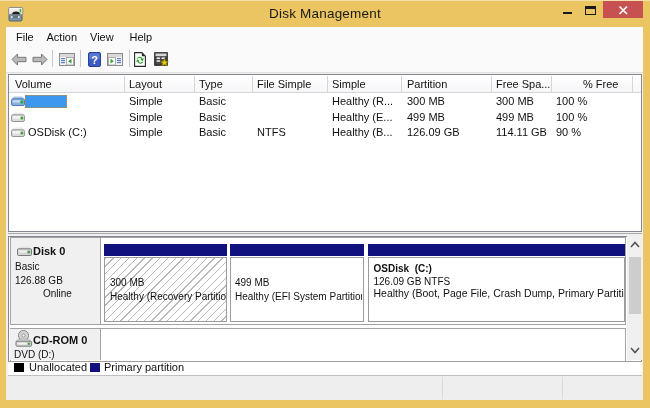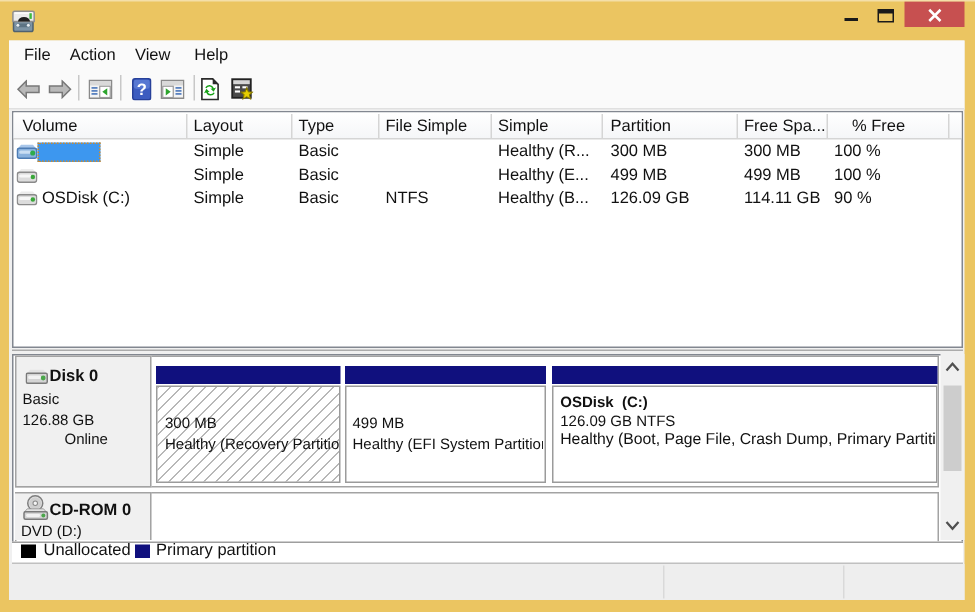--- a/index.html
+++ b/index.html
@@ -17,20 +17,21 @@
   <svg class="abs" style="left:8px;top:6px" width="16" height="16" viewBox="0 0 16 16">
     <rect x="1" y="8" width="13" height="7" rx="1.2" fill="#7e95a5" stroke="#4e6170" stroke-width="1"></rect>
     <rect x="2.6" y="9.6" width="9.8" height="2.6" rx="1.3" fill="#5d7484"></rect>
     <circle cx="3.9" cy="10.9" r="1" fill="#e8eef2"></circle>
     <circle cx="10.9" cy="10.9" r="1" fill="#e8eef2"></circle>
     <path d="M1.6 1.5 h12.2 a1 1 0 0 1 1 1 V8.3 H0.6 V2.5 a1 1 0 0 1 1-1 z" fill="#ebebeb" stroke="#8f8f8f" stroke-width="1"></path>
     <path d="M2.2 2.1 h11 l.8 1.2 H1.4 z" fill="#fafafa"></path>
     <path d="M4 8.3 a4 2.9 0 0 1 8 0 z" fill="#1f1f1f"></path>
     <rect x="11.6" y="2.8" width="1.6" height="3.8" fill="#3dbb3d"></rect>
   </svg>
+  <div class="t" style="left:0;right:0;top:6px;text-align:center;font-size:13.5px;letter-spacing:0.2px;line-height:15px;color:#1a1a1a;">Disk Management</div>
   <div class="abs" style="left:563px;top:12px;width:9px;height:2px;background:#1a1a1a;"></div>
   <div class="abs" style="left:585px;top:6px;width:10.5px;height:8.5px;border:1.5px solid #1a1a1a;border-top-width:3px;box-sizing:border-box;"></div>
   <div class="abs" style="left:603px;top:1px;width:40px;height:17px;background:#c75050;">
     <svg width="40" height="17" viewBox="0 0 40 17">
         <path d="M16.5 5.5 L24 13 M24 5.5 L16.5 13" stroke="#fff" stroke-width="1.7"></path>
       </svg>
   </div>
 
   <div class="abs" style="left:6px;top:27px;width:637px;height:373px;background:#f0f0f0;"></div>
 
@@ -98,21 +99,21 @@
   <div class="abs" style="left:491px;top:76px;width:1px;height:16px;background:#d5d5d5;"></div>
   <div class="abs" style="left:551px;top:76px;width:1px;height:16px;background:#d5d5d5;"></div>
   <div class="abs" style="left:632px;top:76px;width:1px;height:16px;background:#d5d5d5;"></div>
   <div class="t" style="left:15px;top:78px;">Volume</div>
   <div class="t" style="left:129px;top:78px;">Layout</div>
   <div class="t" style="left:199px;top:78px;">Type</div>
   <div class="t" style="left:257px;top:78px;">File Simple</div>
   <div class="t" style="left:332px;top:78px;">Simple</div>
   <div class="t" style="left:407px;top:78px;">Partition</div>
   <div class="t" style="left:496px;top:78px;">Free Spa...</div>
-  <div class="t" style="left:568px;top:78px;">% Free</div>
+  <div class="t" style="left:583px;top:78px;">% Free</div>
 
   <svg class="abs" style="left:11px;top:96px" width="14" height="10" viewBox="0 0 14 10">
     <path d="M3 0.5 L11 0.5 L13 3 L1 3 Z" fill="#a8c6ea"></path>
     <rect x="0.5" y="2.8" width="13" height="6.7" rx="1.5" fill="#89b1dd" stroke="#4d7cb4"></rect>
     <rect x="1.8" y="4.3" width="8" height="2.2" rx="1" fill="#c9ddf2"></rect>
     <circle cx="10.8" cy="6" r="1.7" fill="#2eab4d"></circle>
   </svg>
   <svg class="abs" style="left:11px;top:112px" width="14" height="10" viewBox="0 0 14 10">
     <path d="M3 0.6 L11 0.6 L12.8 3 L1.2 3 Z" fill="#ececec"></path>
     <rect x="0.5" y="2.8" width="13" height="6.7" rx="1.6" fill="#dcdcdc" stroke="#8a8a8a" stroke-width="0.9"></rect>

